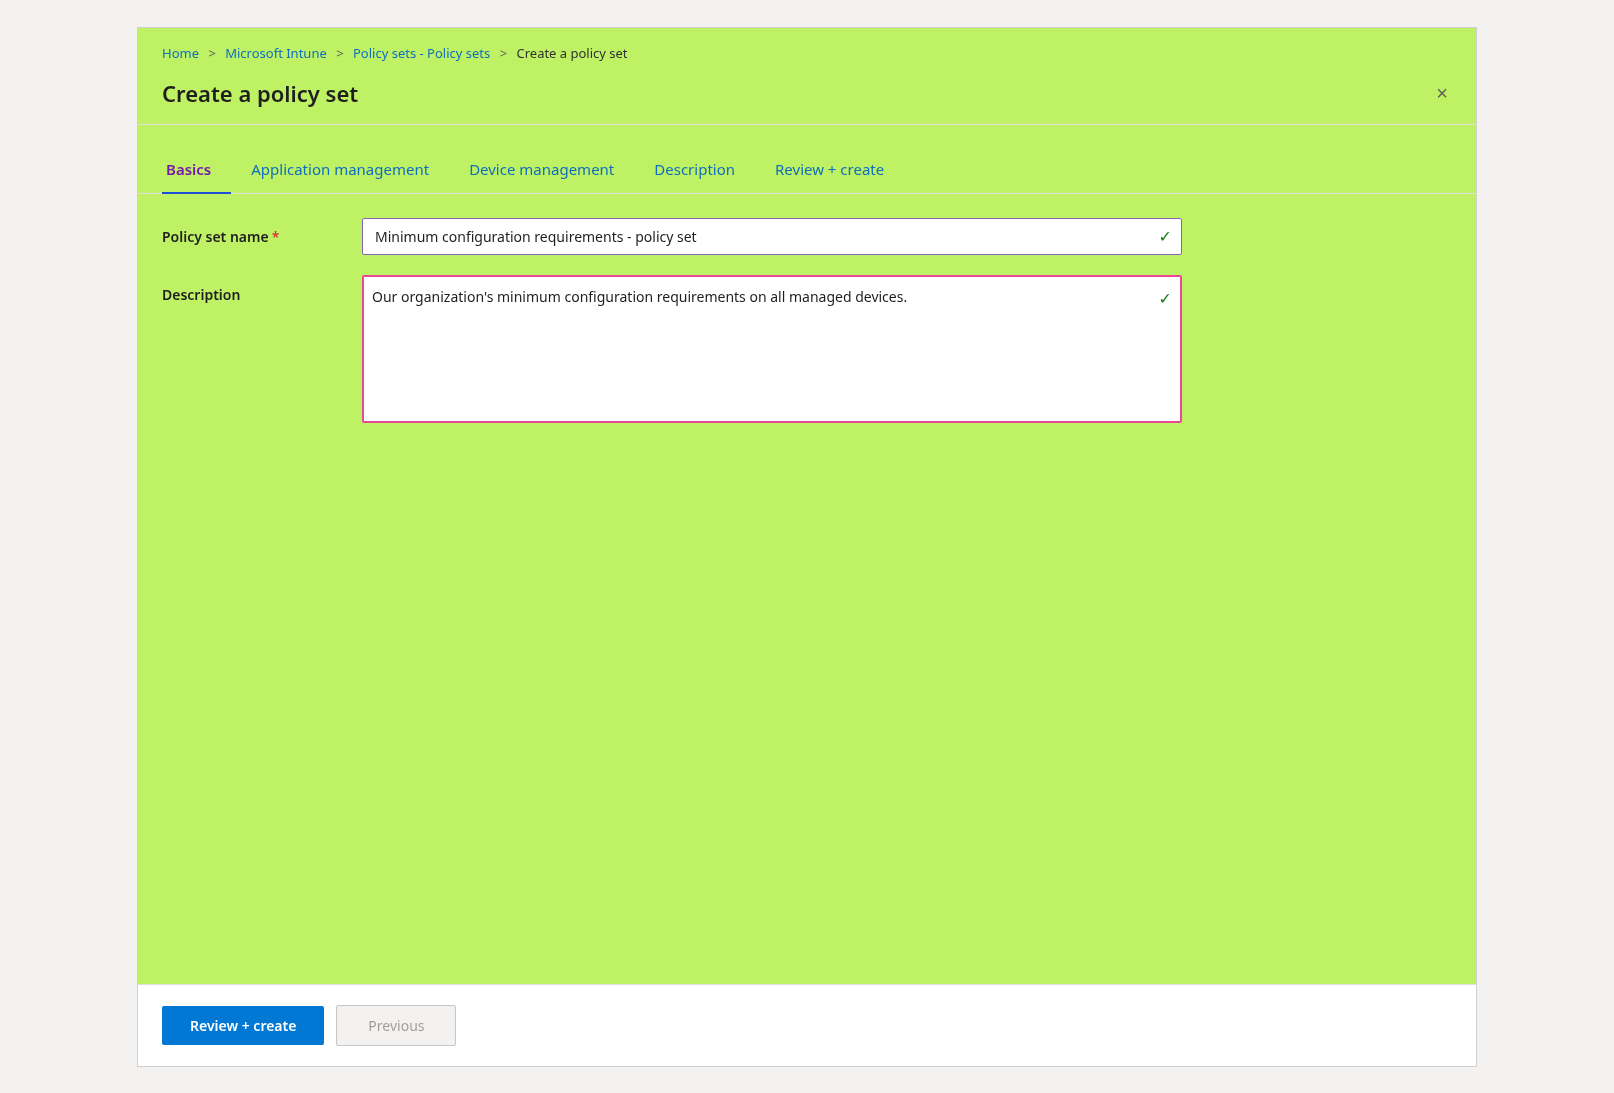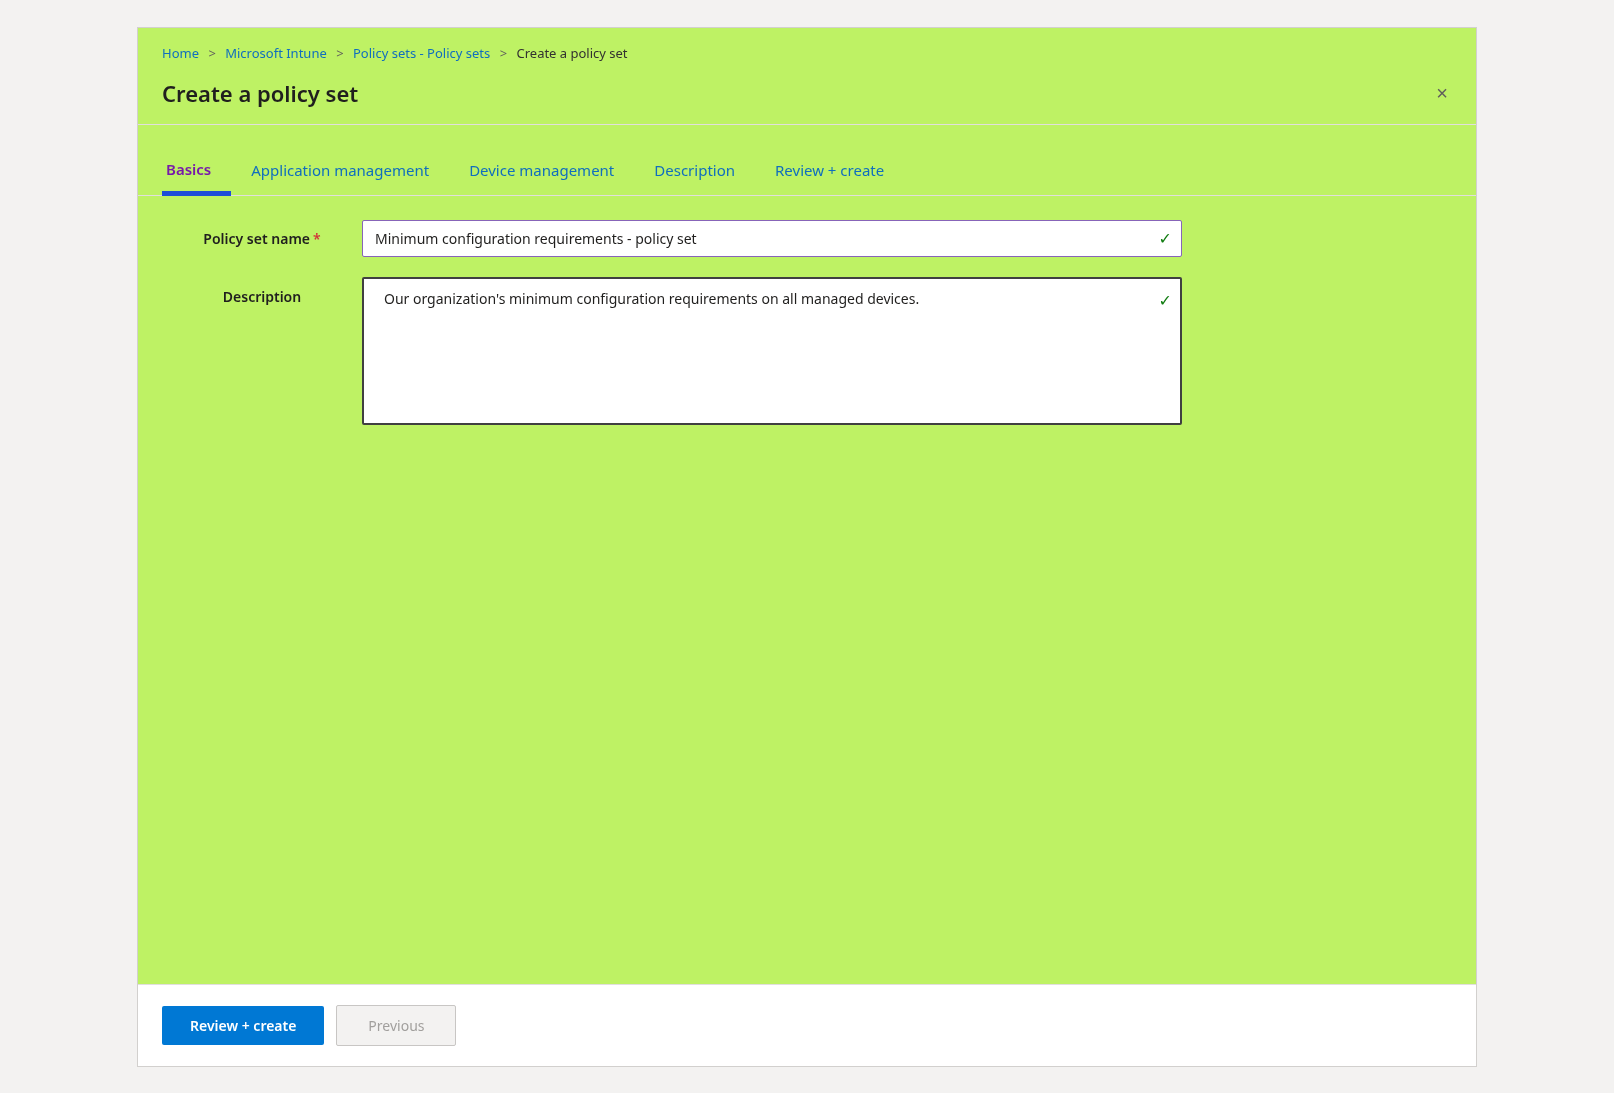--- a/index.html
+++ b/index.html
@@ -77,21 +77,21 @@
       border-top: none;
       border-left: none;
       border-right: none;
       font-family: inherit;
     }
     .tab:first-child {
       padding-left: 4px;
     }
     .tab.active {
       color: #7719aa;
-      border-bottom: 5px solid #1d4ed8;
+      border-bottom: 2px solid #1d4ed8;
       font-weight: 600;
     }
     .content {
       padding: 24px 24px;
       flex: 1;
     }
     .description-text {
       font-size: 14px;
       color: #323130;
       line-height: 1.6;
@@ -102,21 +102,20 @@
       display: flex;
       align-items: center;
       margin-bottom: 20px;
     }
     .form-label {
       font-size: 14px;
       font-weight: 600;
       color: #201f1e;
       width: 200px;
       flex-shrink: 0;
-      text-align: center;
     }
     .required-star {
       color: #d13438;
       margin-left: 3px;
     }
     .form-input-wrap {
       flex: 1;
       max-width: 820px;
       position: relative;
     }
@@ -125,23 +124,23 @@
       border: 1px solid #8764b8;
       border-radius: 2px;
       padding: 8px 36px 8px 12px;
       font-size: 14px;
       color: #201f1e;
       font-family: inherit;
       outline: none;
     }
     .form-textarea {
       width: 100%;
-      border: 2px solid #404040;
-      border-radius: 2px;
-      padding: 10px 36px 10px 20px;
+      border: 2px solid #ec4899;
+      border-radius: 2px;
+      padding: 10px 36px 10px 8px;
       font-size: 14px;
       color: #201f1e;
       font-family: inherit;
       outline: none;
       resize: none;
       height: 148px;
       vertical-align: top;
     }
     .check-icon {
       position: absolute;

